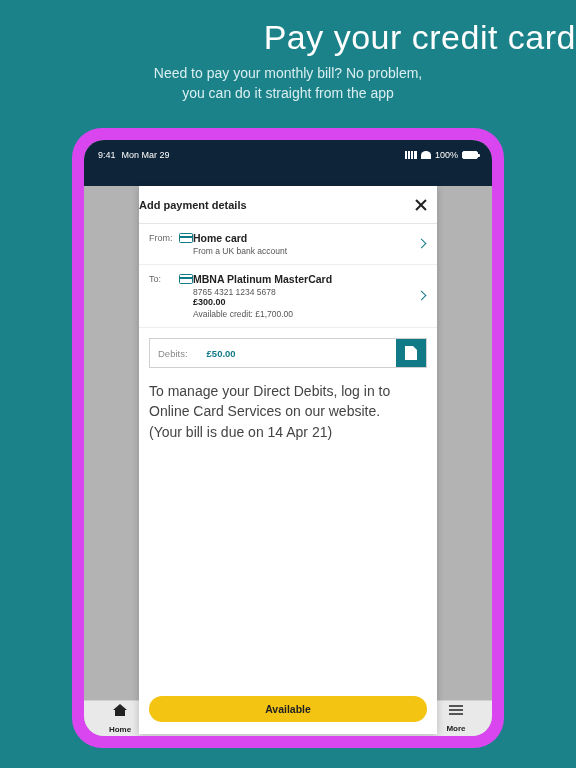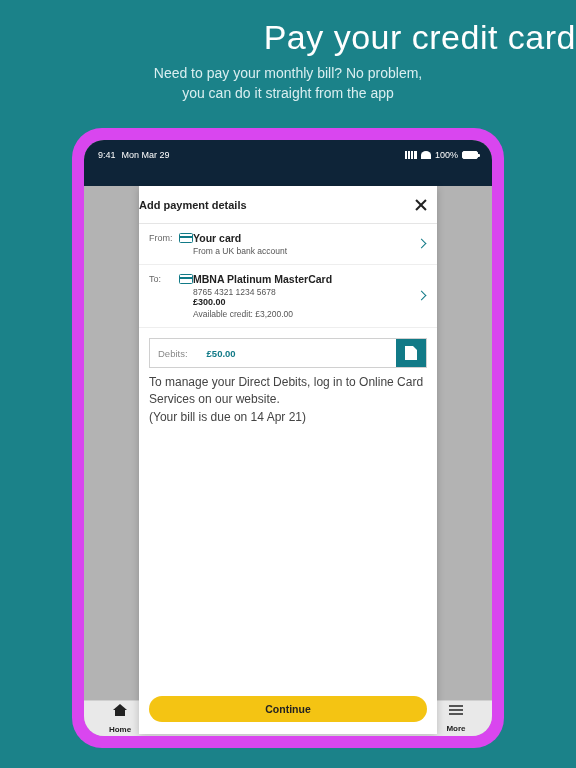--- a/index.html
+++ b/index.html
@@ -199,24 +199,25 @@
     background: #fff;
     position: relative;
   }
   .doc-icon::after {
     content: ""; position: absolute; right: 0; top: 0;
     border-style: solid;
     border-width: 0 4px 4px 0;
     border-color: transparent #117a87 transparent transparent;
   }
   .note {
-    font-size: 12px;
+    font-size: 14px;
     color: #444;
     padding: 0 10px;
     line-height: 1.45;
+    margin-top: 7px;
   }
   .modal-spacer { flex: 1; }
   .continue-btn {
     margin: 8px 10px 12px;
     background: #f4c413;
     height: 26px;
     border-radius: 13px;
     display: flex;
     align-items: center;
     justify-content: center;
@@ -295,54 +296,54 @@
       <div class="modal">
         <div class="modal-header">
           <span>Add payment details</span>
           <div class="close-btn"></div>
         </div>
 
         <div class="row">
           <div class="row-label">From:</div>
           <div class="card-icon"></div>
           <div class="row-content">
-            <div class="row-title">Your card</div>
+            <div class="row-title">Home card</div>
             <div class="row-sub">From a UK bank account</div>
           </div>
           <div class="chevron"></div>
         </div>
 
         <div class="row">
           <div class="row-label">To:</div>
           <div class="card-icon"></div>
           <div class="row-content">
             <div class="row-title">MBNA Platinum MasterCard</div>
             <div class="row-sub">8765 4321 1234 5678</div>
             <div class="row-bold">£300.00</div>
-            <div class="row-sub">Available credit: £3,200.00</div>
+            <div class="row-sub">Available credit: £1,700.00</div>
           </div>
           <div class="chevron"></div>
         </div>
 
         <div class="amount-wrap">
           <div class="amount-label">Debits:</div>
           <div class="amount-value">£50.00</div>
           <div class="amount-btn">
             <div class="doc-icon"></div>
           </div>
         </div>
 
         <div class="note">
           <span>To manage your Direct Debits, log in to Online Card Services on our website.</span><br>
           <span>(Your bill is due on 14 Apr 21)</span>
         </div>
 
         <div class="modal-spacer"></div>
 
-        <div class="continue-btn">Continue</div>
+        <div class="continue-btn">Available</div>
       </div>
 
     </div>
 
     <div class="tabbar">
       <div class="tab">
         <div class="home-icon"></div>
         <span>Home</span>
       </div>
       <div class="tab">

